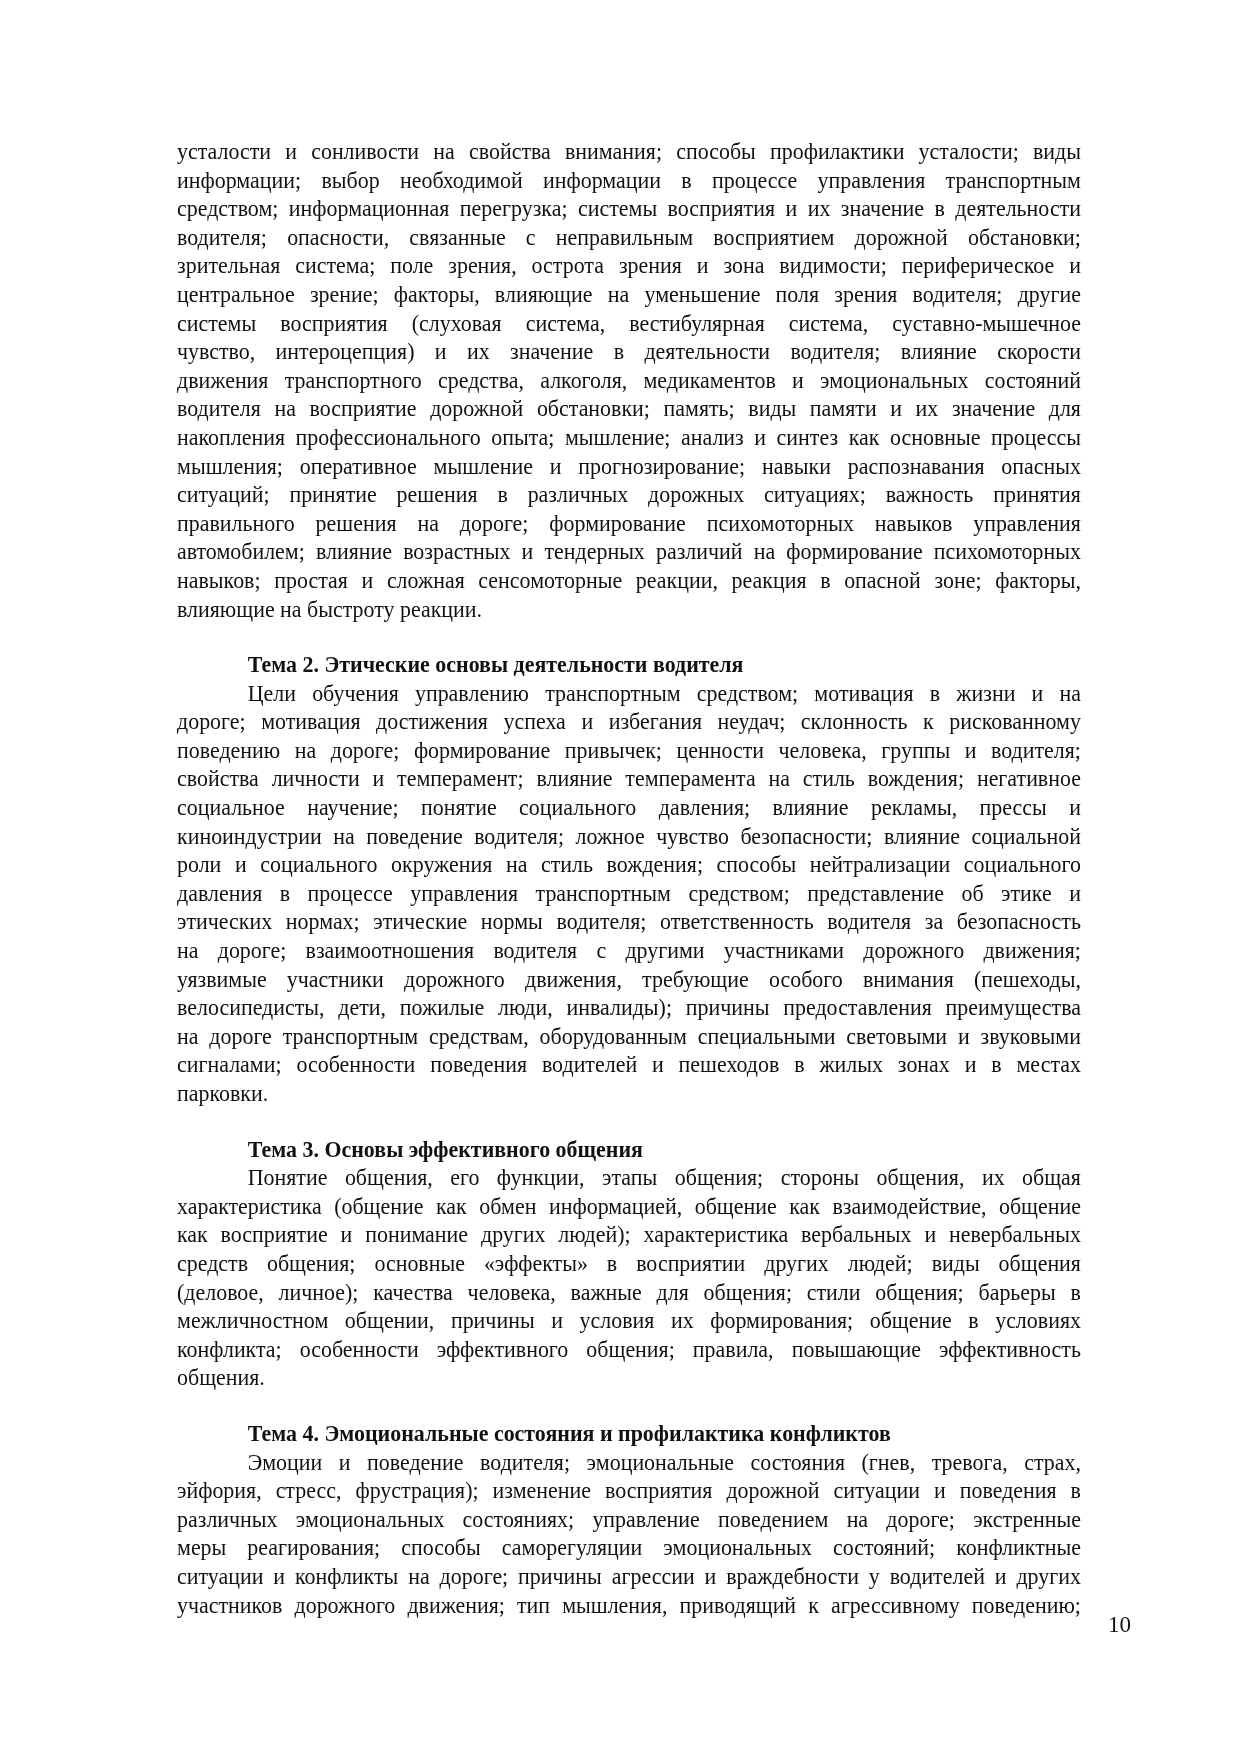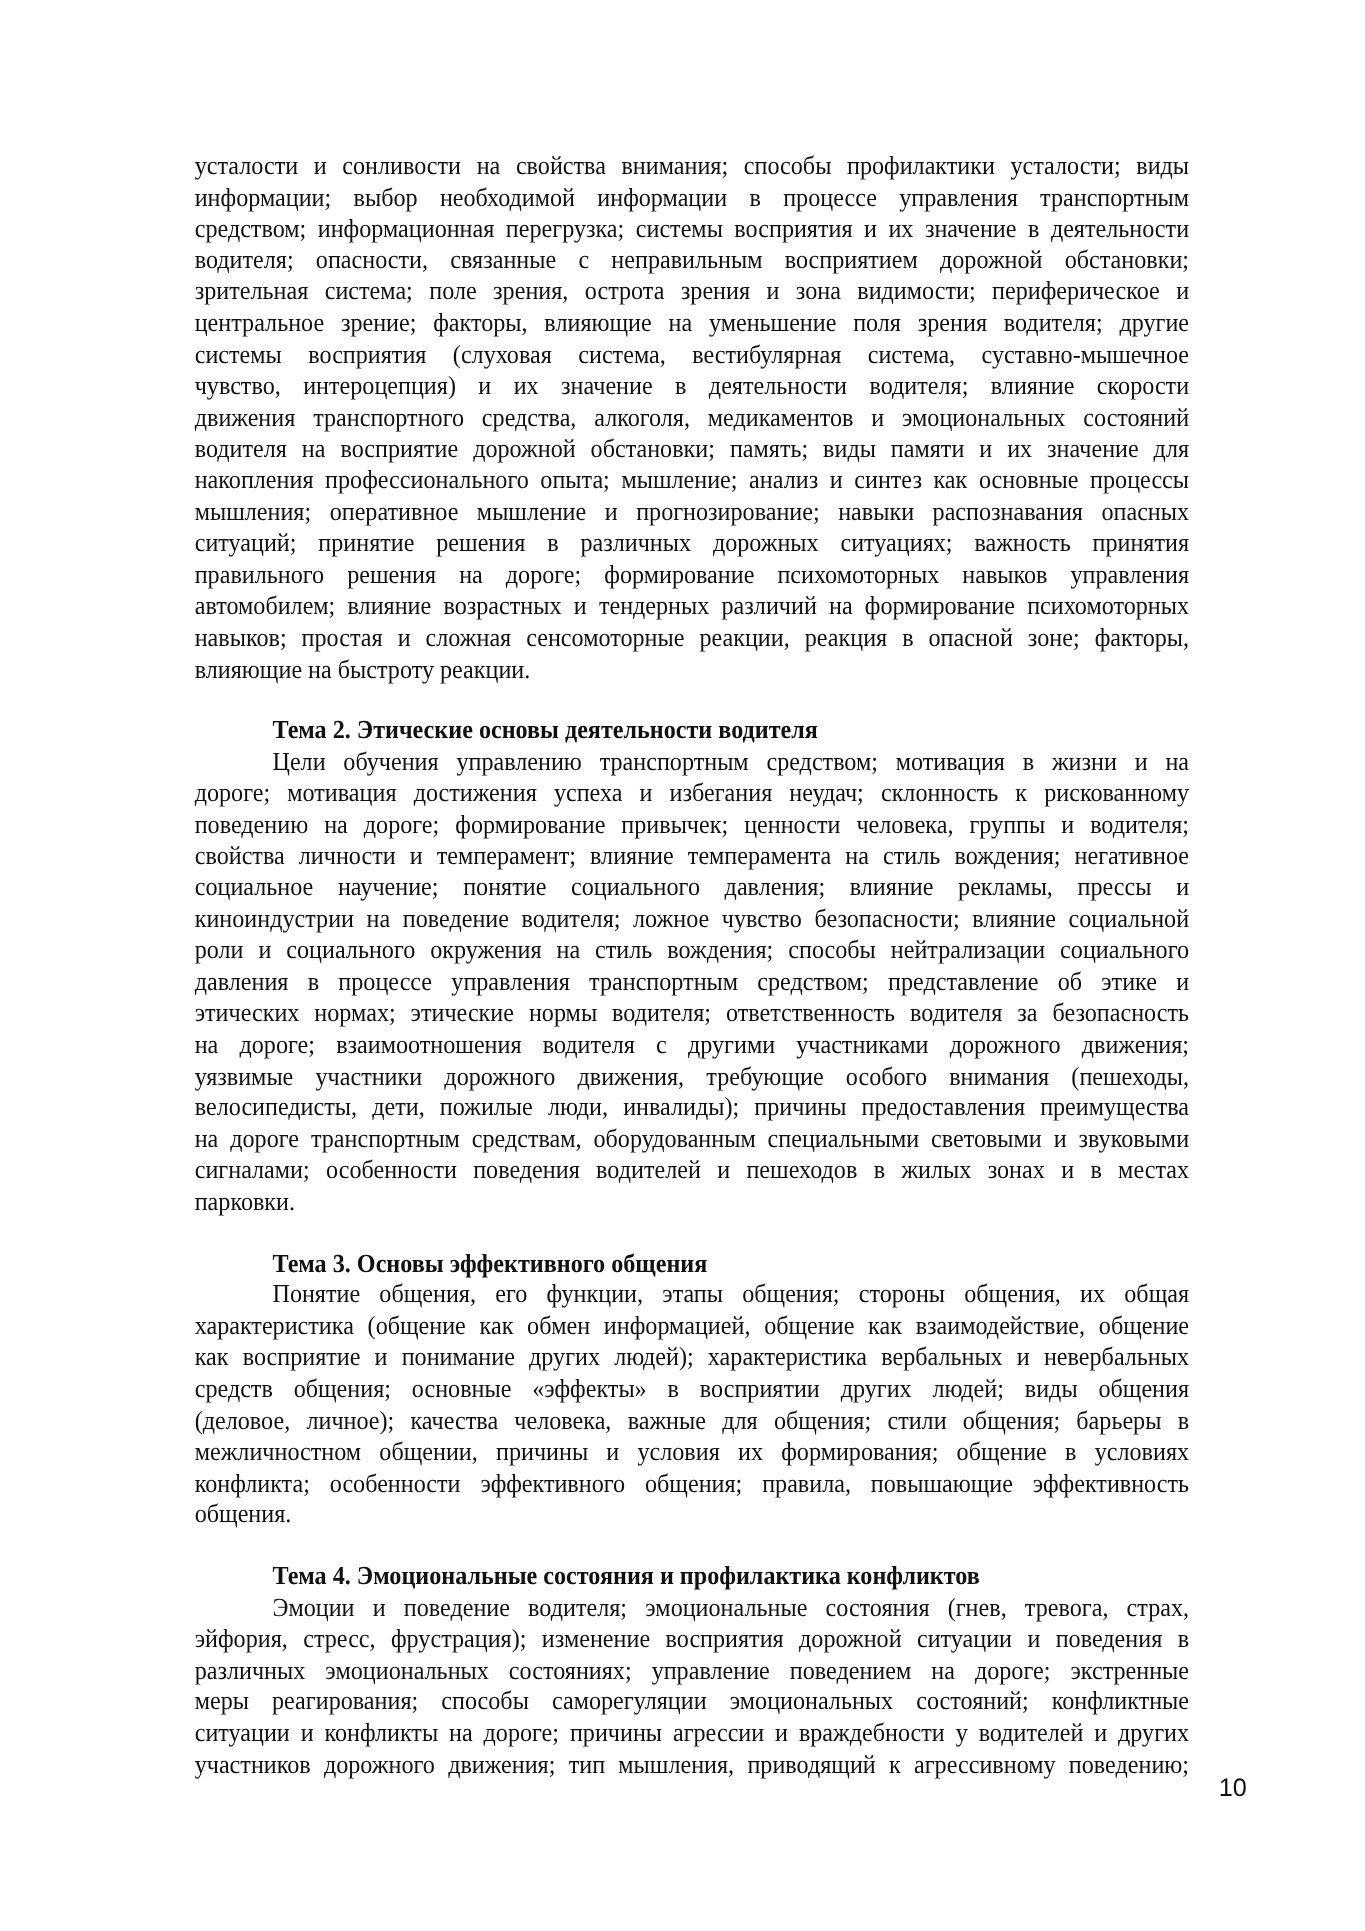--- a/index.html
+++ b/index.html
@@ -21,21 +21,21 @@
   }
   .line.last { text-align-last: left; }
   .line.indent { padding-left: 76px; }
   .heading {
     display: block; height: 28.6px; line-height: 28.6px; font-weight: bold;
     padding-left: 76px; text-align: left;
   }
   .gap { display: block; height: 27px; }
   .page-number {
     position: absolute; left: 1108px; top: 1592px;
-    font-family: Liberation Sans, sans-serif;
+    font-family: Liberation Serif, serif;
     font-size: 23px; color: #111111;
   }
 </style>
 </head>
 <body>
 
 <div class="page">
   <div class="content">
 
     <div>

